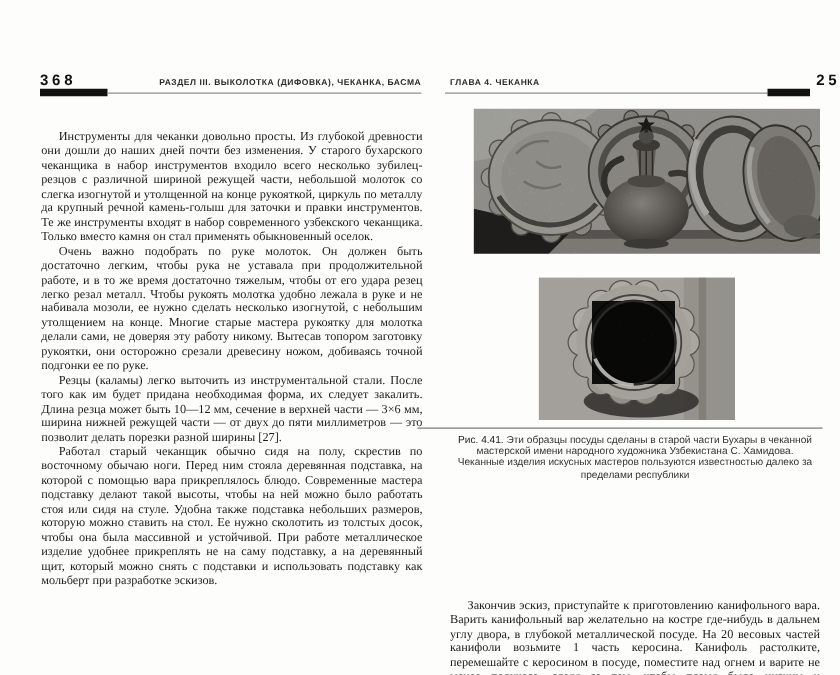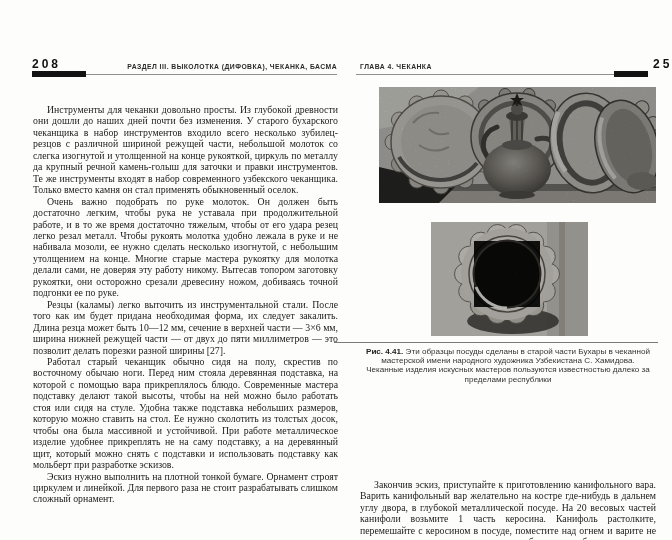--- a/index.html
+++ b/index.html
@@ -26,38 +26,37 @@
     font-size:9.8px;line-height:11.45px;color:#1b1b1b;
   }
   .bodytext p{margin:0;text-indent:14px;}
   
   .photo{position:absolute;display:block;}
   .caption{
     position:absolute;text-align:center;
     font-family:"Liberation Sans", sans-serif;
     font-size:8.1px;line-height:9.2px;color:#333;
   }
-  .caption .cap-label{font-weight:bold;color:#222;}
+  .caption .cap-label{font-weight:normal;color:#222;}
 </style>
 </head>
 <body>
 
 <div id="spread">
 
-  <div class="pagenum" style="left:32px;top:57px;">208</div>
+  <div class="pagenum" style="left:32px;top:57px;">368</div>
   <div class="numbar" style="left:32px;top:71px;width:54px;"></div>
   <div class="rule" style="left:86px;top:74px;width:251px;"></div>
   <div class="running-title" style="top:63px;left:33px;width:304px;text-align:right;">РАЗДЕЛ III. ВЫКОЛОТКА (ДИФОВКА), ЧЕКАНКА, БАСМА</div>
 
   <div class="bodytext" style="left:33px;top:104px;">
     <p>Инструменты для чеканки довольно просты. Из глубокой древности они дошли до наших дней почти без изменения. У старого бухарского чеканщика в набор инструментов входило всего несколько зубилец-резцов с различной шириной режущей части, небольшой молоток со слегка изогнутой и утолщенной на конце рукояткой, циркуль по металлу да крупный речной камень-голыш для заточки и правки инструментов. Те же инструменты входят в набор современного узбекского чеканщика. Только вместо камня он стал применять обыкновенный оселок.</p>
     <p>Очень важно подобрать по руке молоток. Он должен быть достаточно легким, чтобы рука не уставала при продолжительной работе, и в то же время достаточно тяжелым, чтобы от его удара резец легко резал металл. Чтобы рукоять молотка удобно лежала в руке и не набивала мозоли, ее нужно сделать несколько изогнутой, с небольшим утолщением на конце. Многие старые мастера рукоятку для молотка делали сами, не доверяя эту работу никому. Вытесав топором заготовку рукоятки, они осторожно срезали древесину ножом, добиваясь точной подгонки ее по руке.</p>
     <p>Резцы (каламы) легко выточить из инструментальной стали. После того как им будет придана необходимая форма, их следует закалить. Длина резца может быть 10—12 мм, сечение в верхней части — 3×6 мм, ширина нижней режущей части — от двух до пяти миллиметров — это позволит делать порезки разной ширины [27].</p>
     <p>Работал старый чеканщик обычно сидя на полу, скрестив по восточному обычаю ноги. Перед ним стояла деревянная подставка, на которой с помощью вара прикреплялось блюдо. Современные мастера подставку делают такой высоты, чтобы на ней можно было работать стоя или сидя на стуле. Удобна также подставка небольших размеров, которую можно ставить на стол. Ее нужно сколотить из толстых досок, чтобы она была массивной и устойчивой. При работе металлическое изделие удобнее прикреплять не на саму подставку, а на деревянный щит, который можно снять с подставки и использовать подставку как мольберт при разработке эскизов.</p>
-    <p>Эскиз нужно выполнить на плотной тонкой бумаге. Орнамент строят циркулем и линейкой. Для первого раза не стоит разрабатывать слишком сложный орнамент.</p>
   </div>
 
   <div class="running-title" style="top:63px;left:360px;">ГЛАВА 4. ЧЕКАНКА</div>
   <div class="rule" style="left:356px;top:74px;width:258px;"></div>
   <div class="numbar" style="left:614px;top:71px;width:34px;"></div>
   <div class="pagenum" style="left:613px;top:57px;margin-left:40px;">253</div>
 
   <svg class="photo" style="left:379px;top:87px;" width="277" height="116" viewBox="0 0 277 116" role="img">
     <defs>
       <radialGradient id="jugbody" cx="45%" cy="38%" r="70%">

